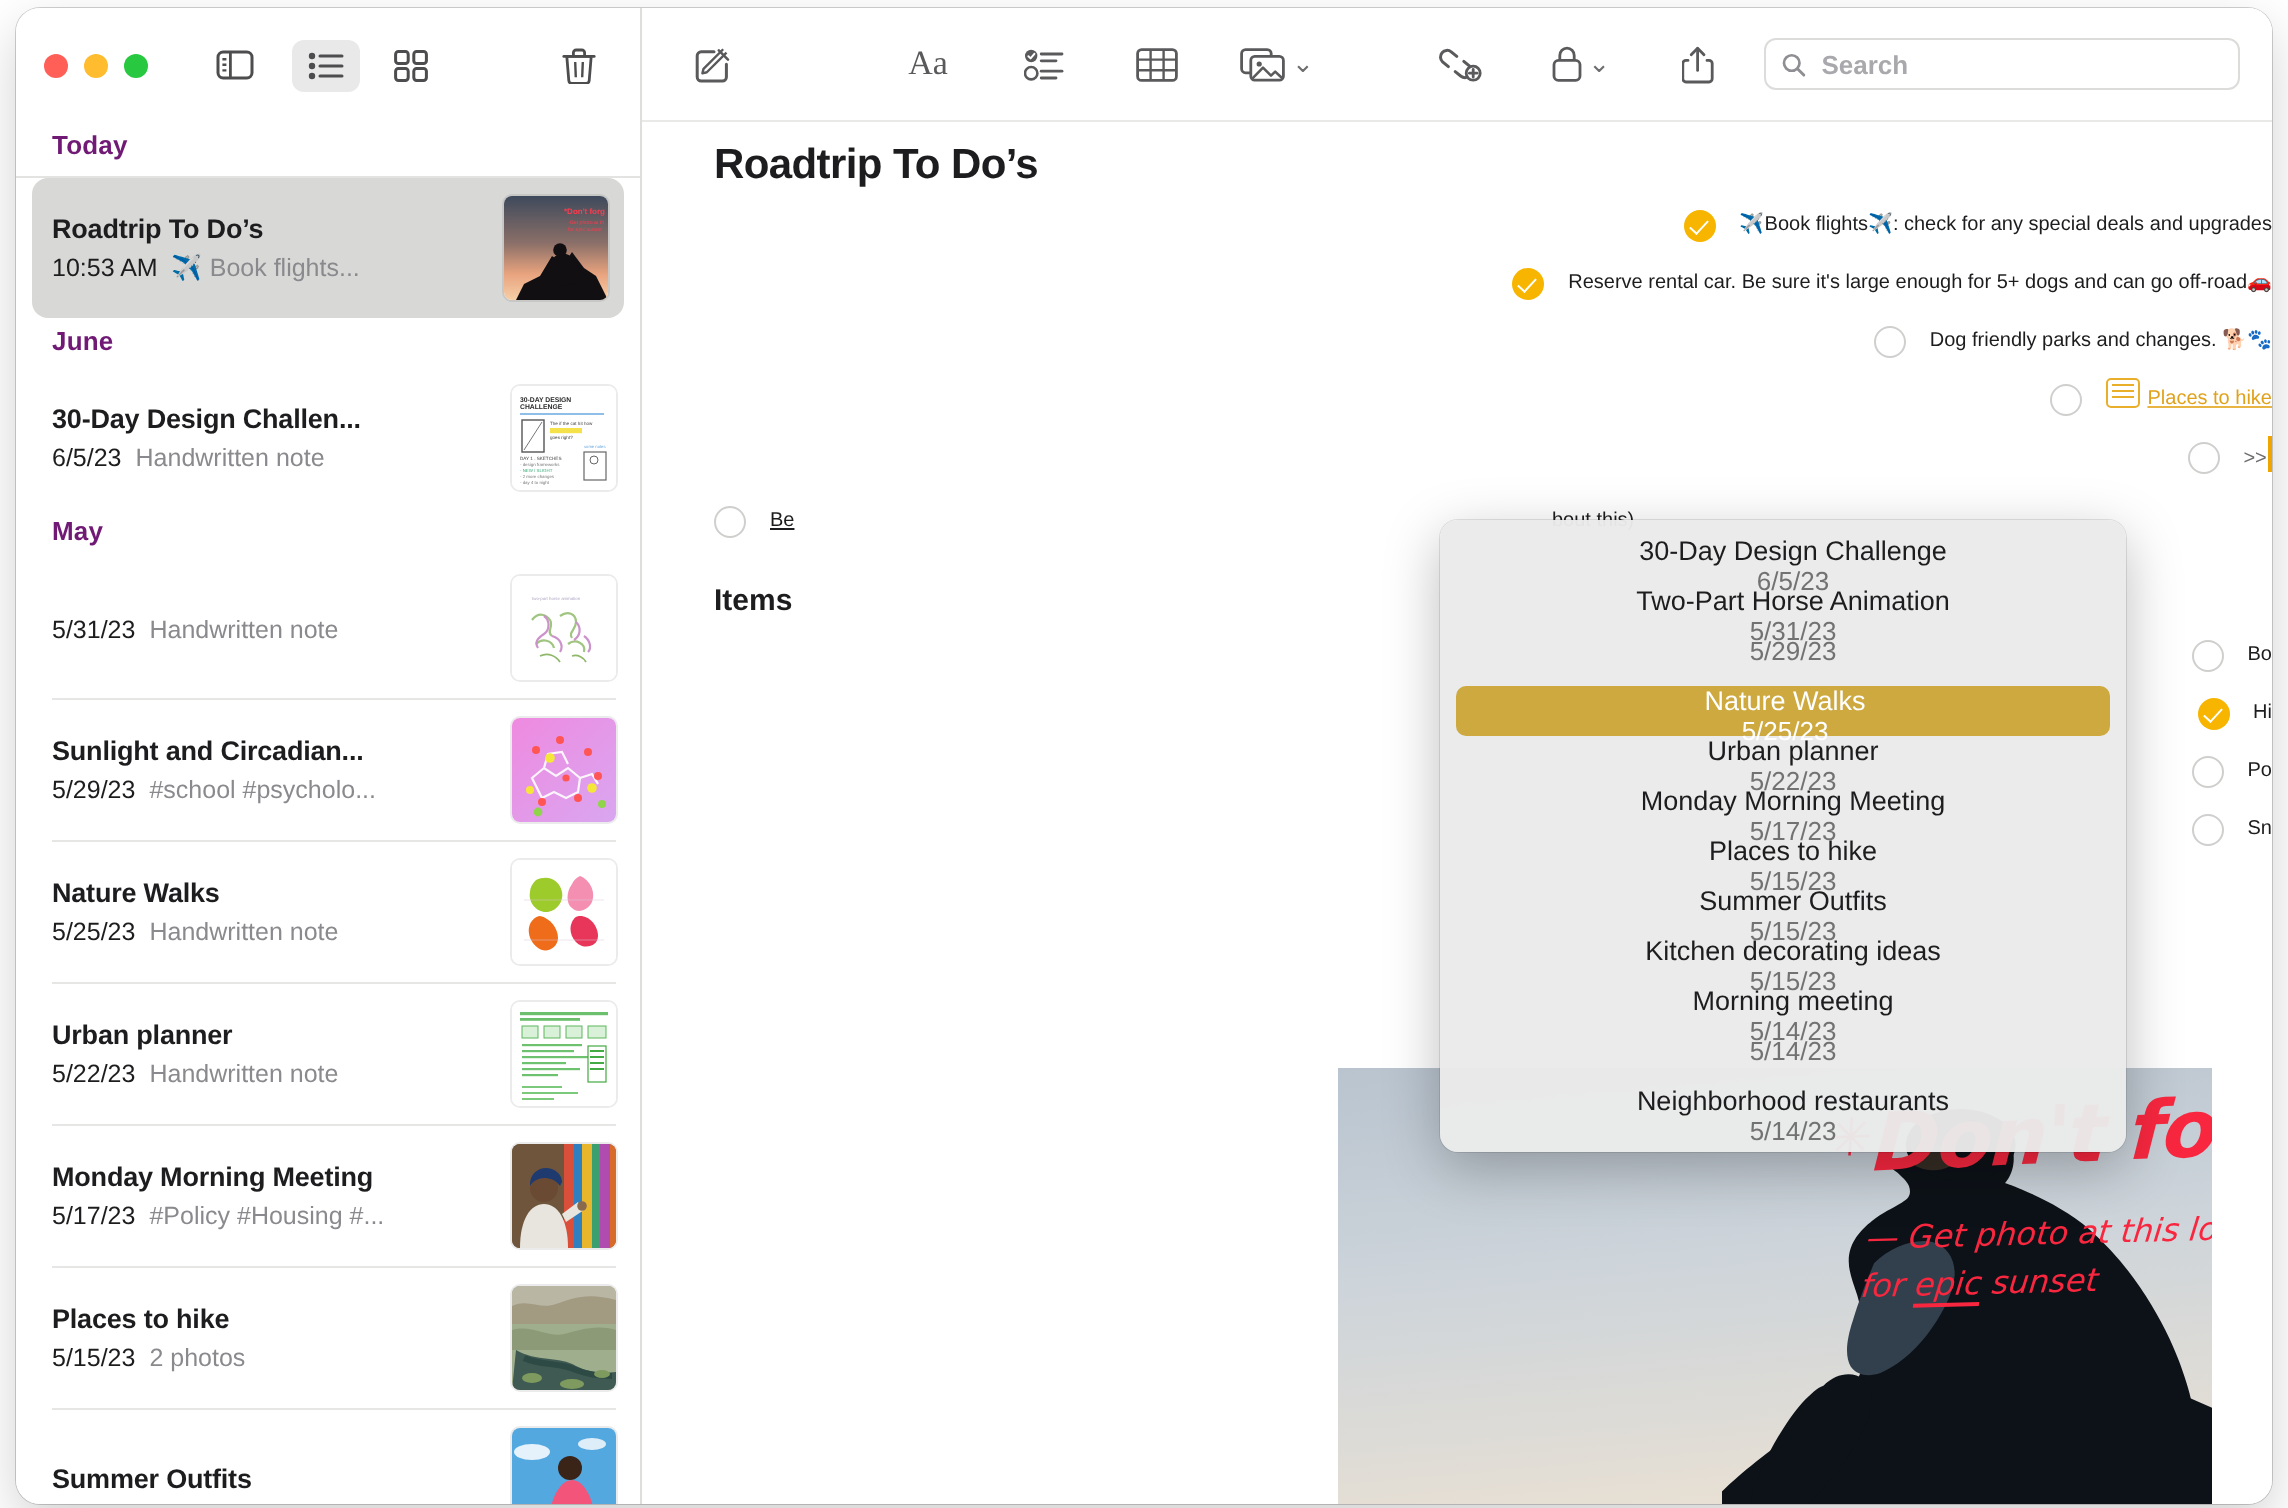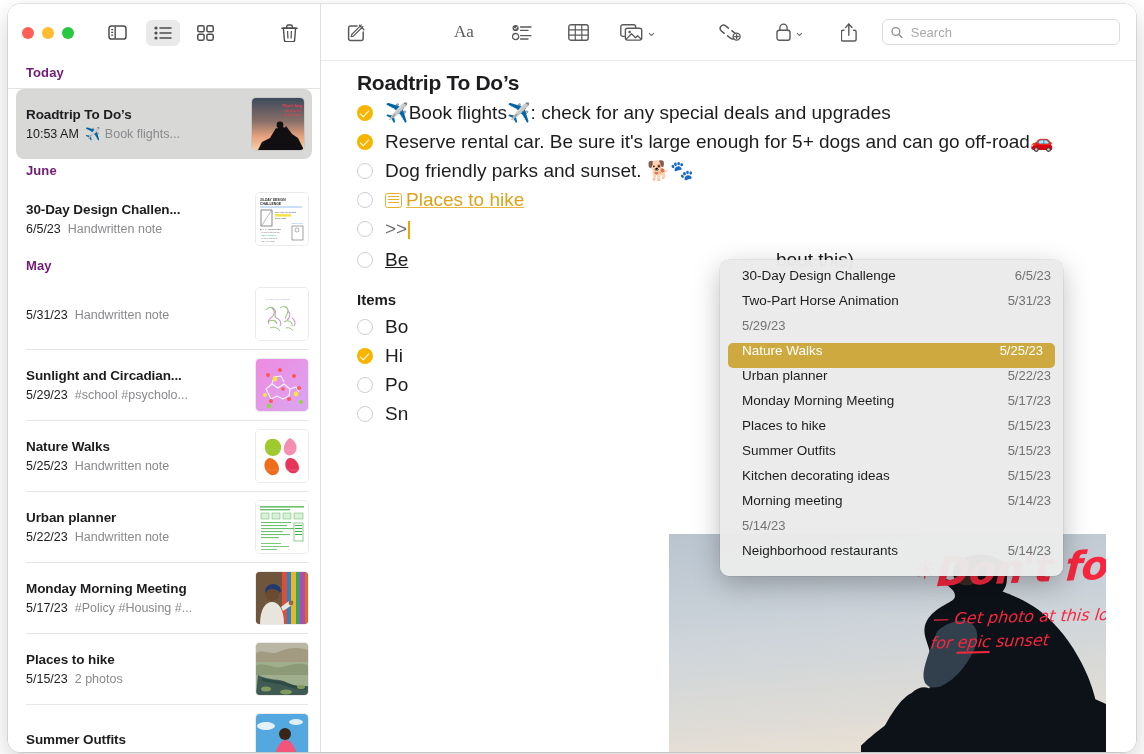--- a/index.html
+++ b/index.html
@@ -175,20 +175,21 @@
     gap: 6px;
     background: #fff;
   }
   #search-input {
     border: none; outline: none;
     font-size: 13px;
     font-family: "Liberation Sans", sans-serif;
     color: #1d1d1f;
     background: transparent;
     width: 100%;
+    font-weight: bold;
   }
   #search-input::placeholder { color: #a9a9ad; }
 
   #note-body {
     position: absolute;
     left: 0; right: 0; top: 57px; bottom: 0;
     overflow: hidden;
   }
 
   #note-title {
@@ -197,23 +198,24 @@
     color: #1d1d1f;
     padding: 10px 0 0 36px;
     letter-spacing: -0.3px;
   }
 
   .check-line {
     display: flex;
     align-items: flex-start;
     padding: 0 0 0 36px;
     margin-top: 7px;
-    font-size: 19px;
+    font-size: 10px;
     color: #1d1d1f;
     line-height: 22px;
+    justify-content: flex-end;
   }
   .cbox {
     width: 16px; height: 16px;
     border-radius: 50%;
     flex: none;
     margin-right: 12px;
     margin-top: 3px;
     box-sizing: border-box;
   }
   .cbox.done {
@@ -329,25 +331,27 @@
     width: 343px;
     background: rgba(234,234,234,0.97);
     border-radius: 9px;
     box-shadow: 0 0 0 0.5px rgba(0,0,0,0.10), 0 8px 28px rgba(0,0,0,0.26);
     padding: 8px 0;
     z-index: 40;
     box-sizing: border-box;
   }
   .pop-row {
     display: flex;
+    align-items: center;
     height: 25px;
     padding: 0 12px 0 22px;
     font-size: 13.5px;
     color: #1d1d1f;
     cursor: default;
+    flex-direction: column;
   }
   .pop-row .pname { flex: 1; white-space: nowrap; }
   .pop-row .pdate { color: #727273; font-size: 13px; }
   .pop-row.sel {
     background: #cda93f;
     margin: 0 8px;
     padding-left: 14px;
     border-radius: 5px;
     height: 25px;
   }
@@ -792,21 +796,21 @@
       <div class="check-line">
         <div class="cbox done"></div>
         <div class="line-text">
           <span>Reserve rental car. Be sure it's large enough for 5+ dogs and can go off-road</span><span>🚗</span>
         </div>
       </div>
 
       <div class="check-line">
         <div class="cbox todo"></div>
         <div class="line-text">
-          <span>Dog friendly parks and sunset.</span>
+          <span>Dog friendly parks and changes.</span>
           <span>🐕🐾</span>
         </div>
       </div>
 
       <div class="check-line">
         <div class="cbox todo"></div>
         <div class="line-text">
           <span class="link-chip"></span><span class="note-link">Places to hike</span>
         </div>
       </div>

